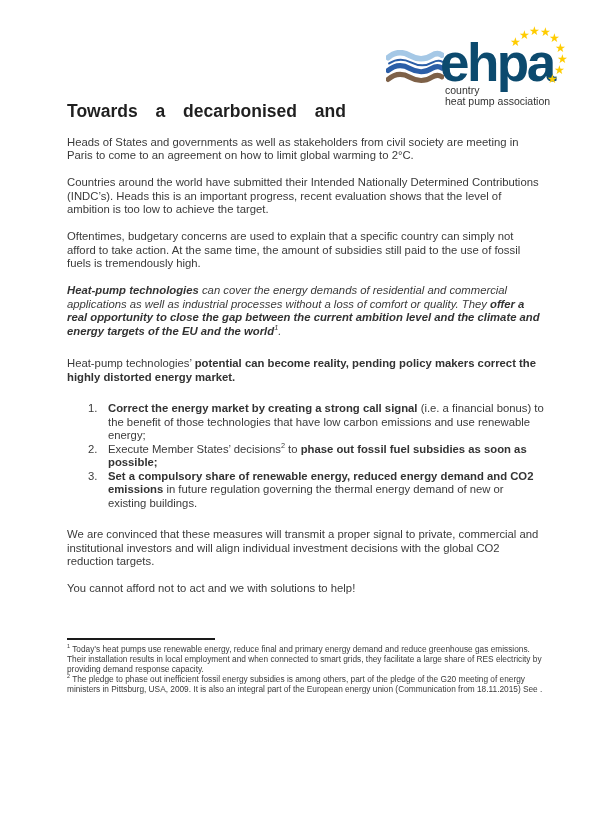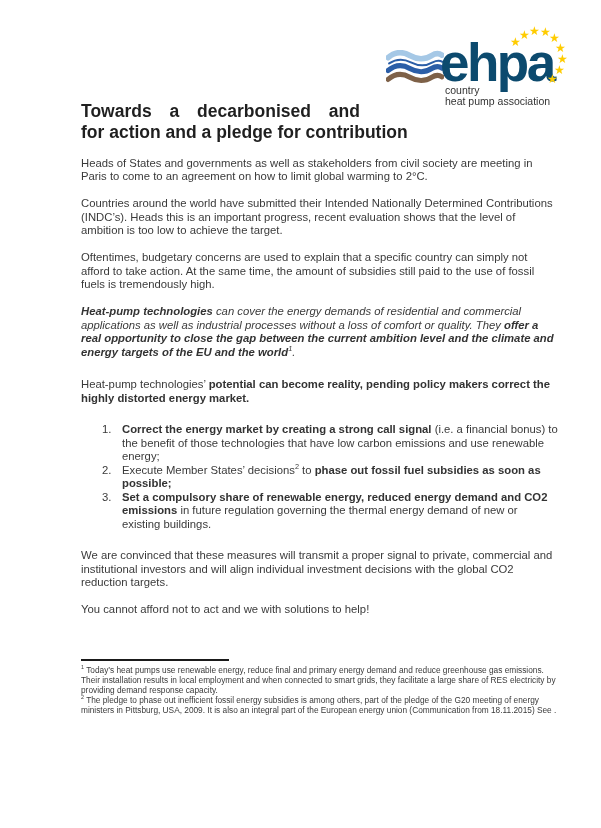--- a/index.html
+++ b/index.html
@@ -18,21 +18,21 @@
     letter-spacing:-2.5px;color:#0c4a6e;
   }
   .logo-tagline{
     position:absolute;left:445px;top:85px;
     font-size:10.5px;line-height:11px;color:#333333;
   }
   .eu-star{
     position:absolute;font-size:12px;line-height:12px;color:#FFCC00;
   }
   
-  .content{position:absolute;left:81px;top:101px;width:477px;color:#3a3a3a;}
+  .content{position:absolute;left:67px;top:101px;width:477px;color:#3a3a3a;}
   .doc-title{
     font-size:17.5px;font-weight:bold;line-height:20.8px;
     color:#1f1f1f;margin:0 0 14px 0;
   }
   .doc-title .tj{word-spacing:13px;}
   .content p{
     margin:0 0 13.5px 0;
     font-size:11.3px;line-height:13.5px;
   }
   .content p.mb-lg{margin-bottom:18px;}
@@ -75,21 +75,20 @@
   <span class="eu-star" style="left:549px;top:32px;">★</span>
   <span class="eu-star" style="left:555px;top:42px;">★</span>
   <span class="eu-star" style="left:557px;top:53px;">★</span>
   <span class="eu-star" style="left:554px;top:64px;">★</span>
   <span class="eu-star" style="left:547px;top:73px;">★</span>
 
   <div class="content">
 
     <h1 class="doc-title">
       <div class="tj">Towards a decarbonised and</div>
-      <div>for action and a pledge for contribution</div>
     </h1>
 
     <p>Heads of States and governments as well as stakeholders from civil society are meeting in Paris to come to an agreement on how to limit global warming to 2°C.</p>
 
     <p>Countries around the world have submitted their Intended Nationally Determined Contributions (INDC’s). Heads this is an important progress, recent evaluation shows that the level of ambition is too low to achieve the target.</p>
 
     <p>Oftentimes, budgetary concerns are used to explain that a specific country can simply not afford to take action. At the same time, the amount of subsidies still paid to the use of fossil fuels is tremendously high.</p>
 
     <p class="mb-xl"><b>Heat-pump technologies</b><span> can cover the energy demands of residential and commercial applications as well as industrial processes without a loss of comfort or quality. They </span><b>offer a real opportunity to close the gap between the current ambition level and the climate and energy targets of the EU and the world</b><sup>1</sup><span>.</span></p>
 

